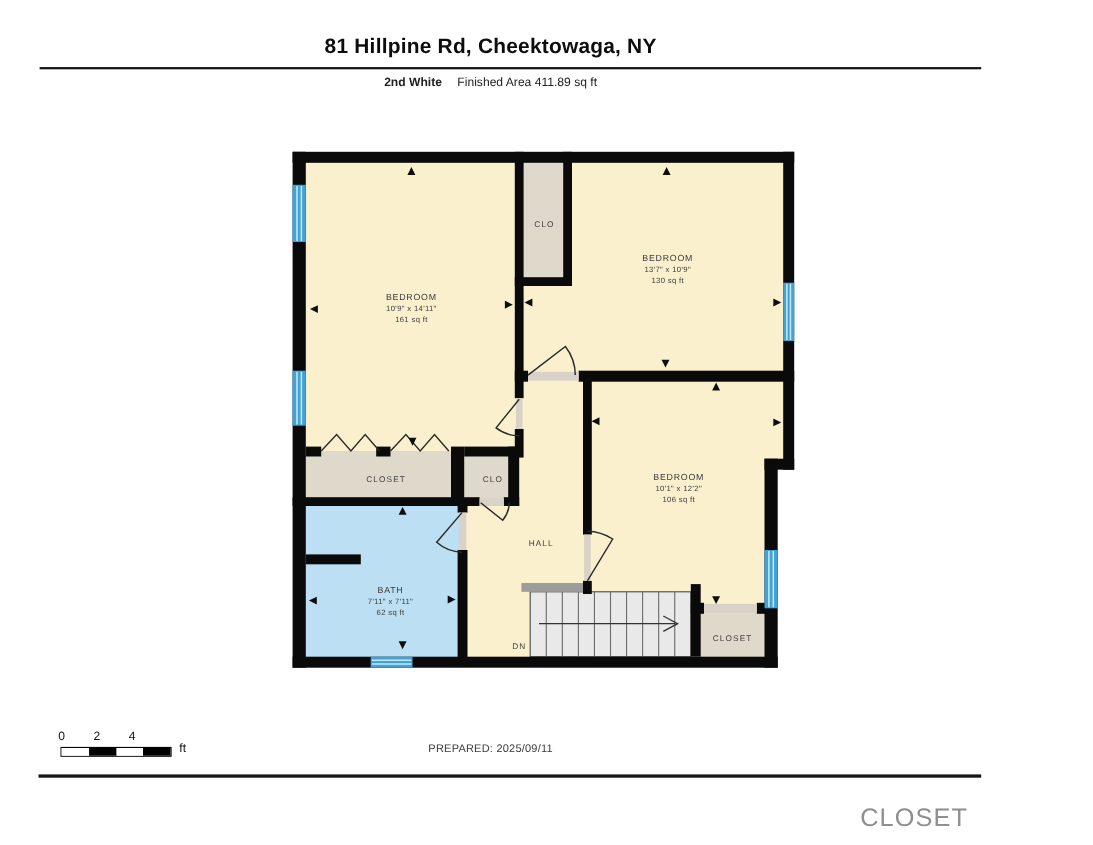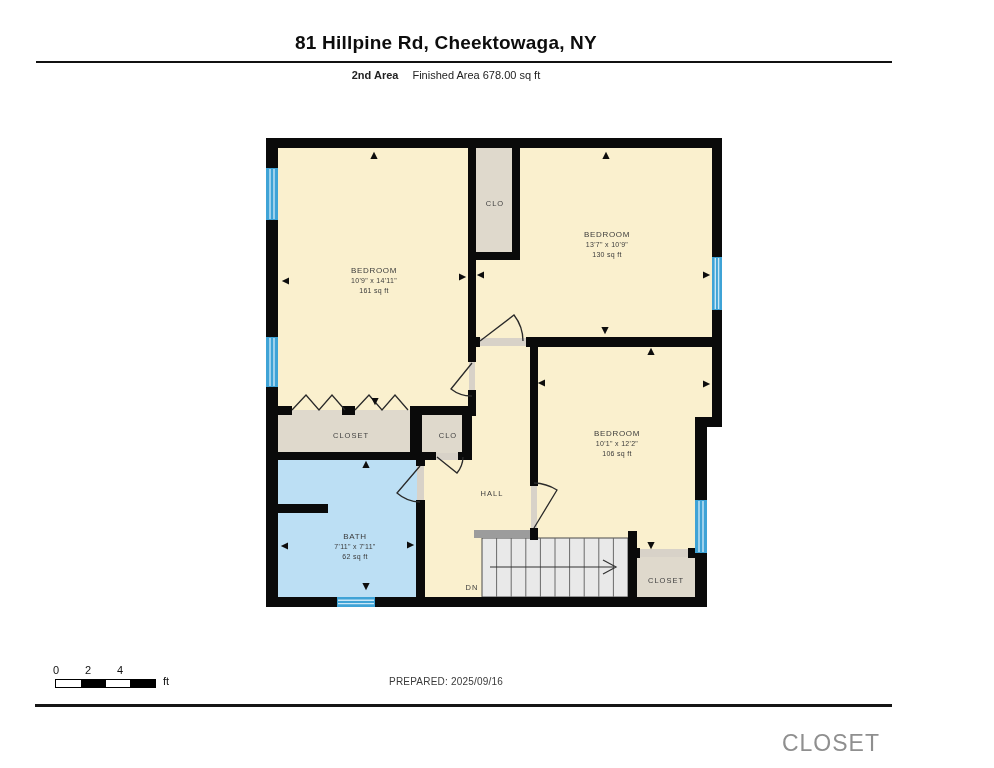--- a/index.html
+++ b/index.html
@@ -46,21 +46,21 @@
   .watermark{position:absolute;top:730px;right:12px;font-size:23px;color:#8f8f8f;letter-spacing:1px;}
 </style>
 </head>
 <body>
 
 <div id="page">
 
   <div class="title">81 Hillpine Rd, Cheektowaga, NY</div>
   <div class="rule-top"></div>
   <div class="subtitle">
-    <span class="floor">2nd Area</span><span>Finished Area 678.00 sq ft</span>
+    <span class="floor">2nd White</span><span>Finished Area 411.89 sq ft</span>
   </div>
 
   <svg class="plan-svg" width="472" height="482" viewBox="262 132 472 482" xmlns="http://www.w3.org/2000/svg">
 
     <g>
       <rect class="f-room" x="274" y="146" width="200" height="270"></rect>
       <rect class="f-room" x="474" y="146" width="244" height="200"></rect>
       <polygon class="f-room" points="532,346 718,346 718,422 700,422 700,602 632,602 632,540 532,540"></polygon>
       <rect class="f-room" x="420" y="346" width="112" height="256"></rect>
       <rect class="f-closet" x="474" y="146" width="40" height="110"></rect>
@@ -217,21 +217,21 @@
     <span class="tick" style="left:64px">4</span>
     <div class="bar">
       <div class="seg" style="background:#fff"></div>
       <div class="seg" style="background:#000"></div>
       <div class="seg" style="background:#fff"></div>
       <div class="seg" style="background:#000"></div>
     </div>
     <span class="unit">ft</span>
   </div>
 
-  <div class="prepared">PREPARED: 2025/09/16</div>
+  <div class="prepared">PREPARED: 2025/09/11</div>
 
   <svg class="compass" width="50" height="50" viewBox="0 0 50 50">
     <circle cx="24" cy="22" r="19.5" fill="#cde7f7" stroke="#c2c2c2" stroke-width="1"></circle>
     <circle cx="24" cy="22" r="15.5" fill="none" stroke="#ffffff" stroke-width="3.5"></circle>
     <g transform="rotate(135 24 22)">
       <polygon points="24,5 31,26 24,22 17,26" fill="#d8232a" stroke="#9a1b1f" stroke-width="0.5"></polygon>
       <polygon points="24,22 31,26 24,39 17,26" fill="#ffffff" stroke="#9b9b9b" stroke-width="0.6"></polygon>
     </g>
     <text x="41" y="44" font-size="9.5" fill="#333" transform="rotate(135 41 41)">N</text>
   </svg>

